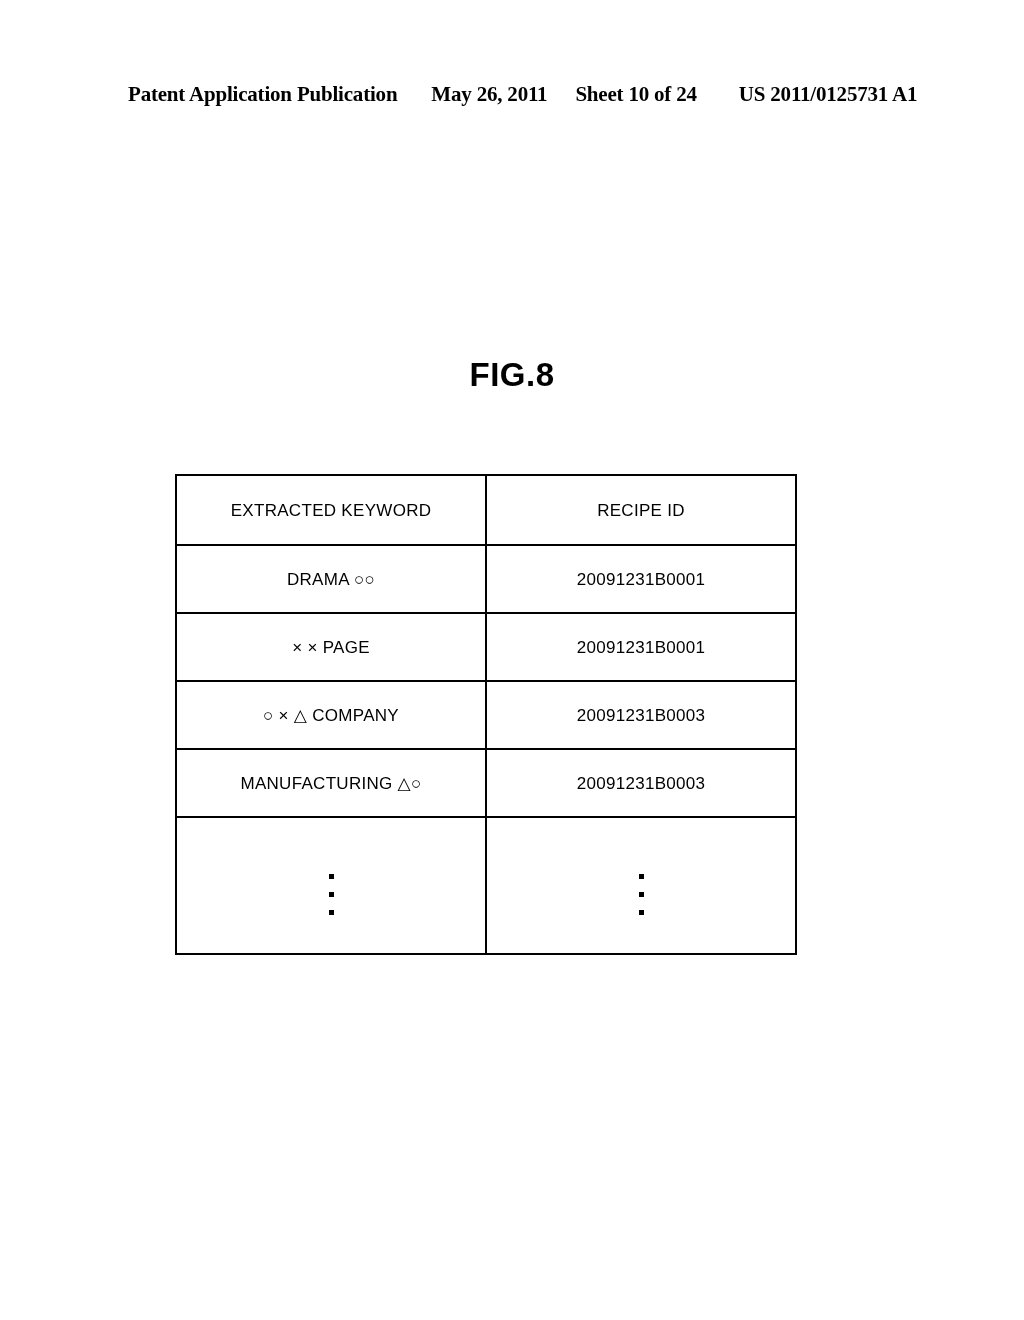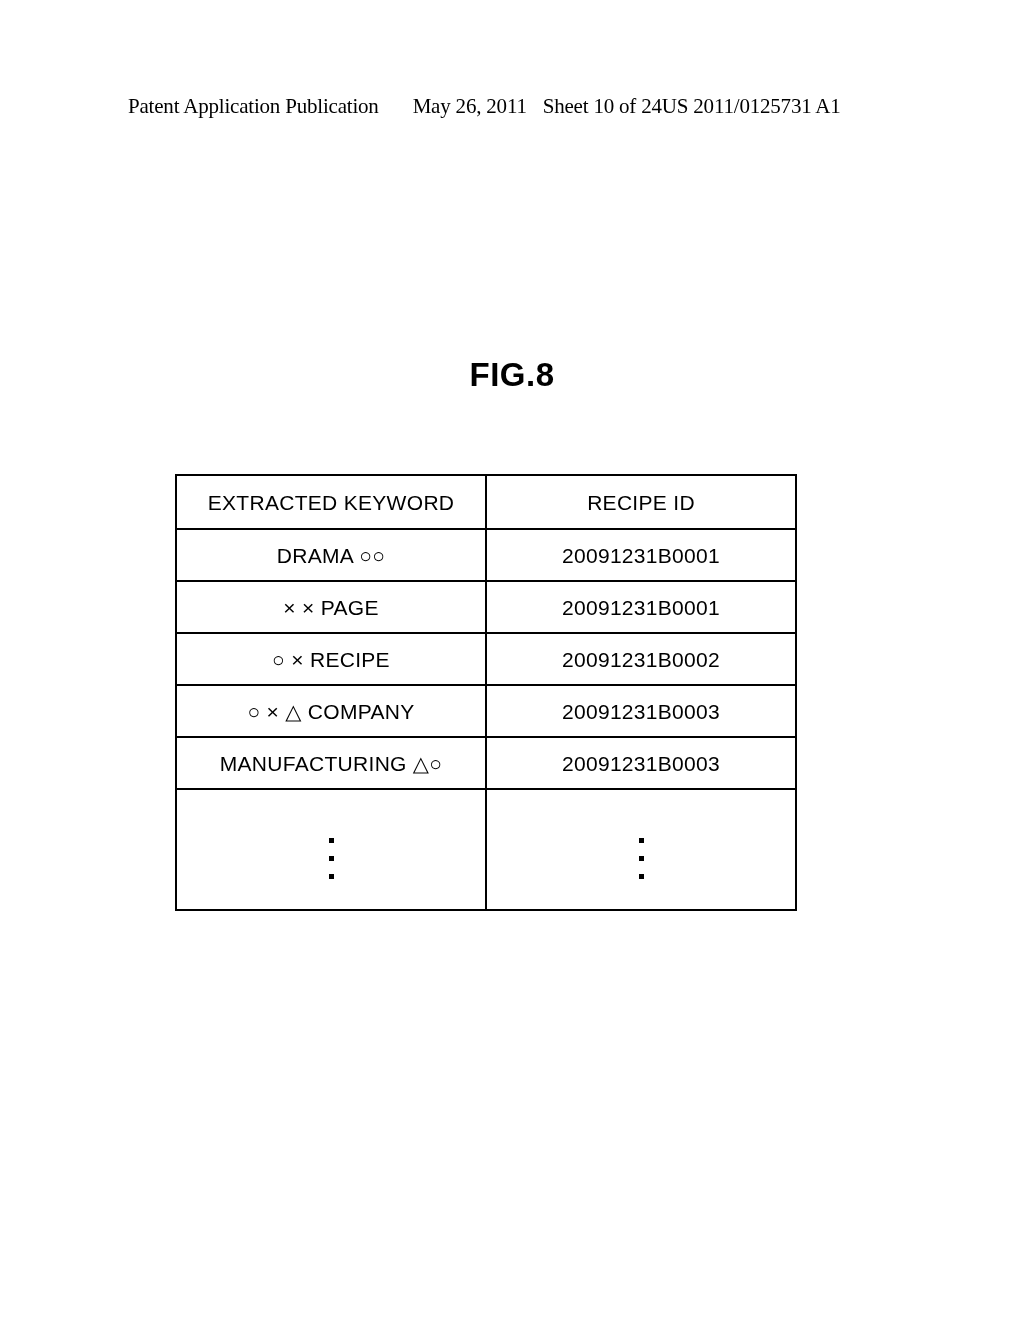--- a/index.html
+++ b/index.html
@@ -12,40 +12,41 @@
     height: 1320px;
     position: relative;
     font-family: "Liberation Sans", sans-serif;
     color: #000000;
     overflow: hidden;
   }
 
   
   .page-header {
     position: absolute;
-    top: 94px;
+    top: 82px;
     left: 128px;
     width: 768px;
     height: 30px;
     display: flex;
     align-items: baseline;
     font-family: "Liberation Serif", serif;
-    font-weight: normal;
+    font-weight: bold;
     font-size: 21px;
     letter-spacing: -0.2px;
     white-space: nowrap;
   }
   .page-header .pub-title { }
   .page-header .pub-date {
     margin-left: 34px;
   }
   .page-header .sheet-no {
-    margin-left: 16px;
+    margin-left: 28px;
   }
   .page-header .pub-number {
+    margin-left: 42px;
   }
 
   
   .fig-title {
     position: absolute;
     top: 356px;
     left: 0;
     width: 1024px;
     text-align: center;
     font-family: "Liberation Sans", sans-serif;
@@ -59,27 +60,27 @@
     position: absolute;
     left: 175px;
     top: 474px;
     width: 620px;
     border-collapse: collapse;
     table-layout: fixed;
   }
   .fig-table td,
   .fig-table th {
     border: 2px solid #000000;
-    padding: 0;
+    padding: 8px;
     margin: 0;
     text-align: center;
     vertical-align: middle;
     font-family: "Liberation Sans", sans-serif;
     font-weight: normal;
-    font-size: 21px;
+    font-size: 17px;
     letter-spacing: 0.3px;
     white-space: nowrap;
   }
   .fig-table col.c-keyword { width: 310px; }
   .fig-table col.c-blockid { width: 310px; }
 
   .row-header th {
     height: 52px;
   }
   .row-data td {
@@ -149,28 +150,20 @@
     <tr class="row-data">
       <td>
         <span class="cell-text">× × PAGE</span>
       </td>
       <td>
         <span class="cell-text">20091231B0001</span>
       </td>
     </tr>
     <tr class="row-data">
       <td>
-        <span class="cell-text">○ × RECIPE</span>
-      </td>
-      <td>
-        <span class="cell-text">20091231B0002</span>
-      </td>
-    </tr>
-    <tr class="row-data">
-      <td>
         <span class="cell-text">○ × △ COMPANY</span>
       </td>
       <td>
         <span class="cell-text">20091231B0003</span>
       </td>
     </tr>
     <tr class="row-data">
       <td>
         <span class="cell-text">MANUFACTURING △○</span>
       </td>

